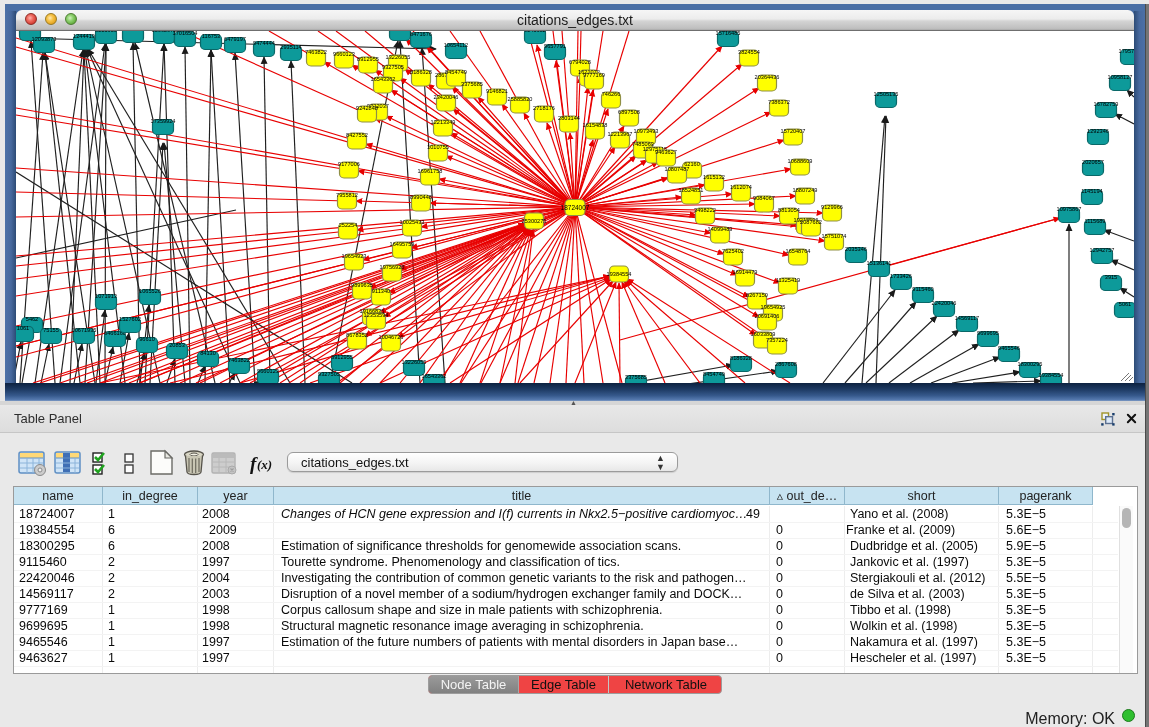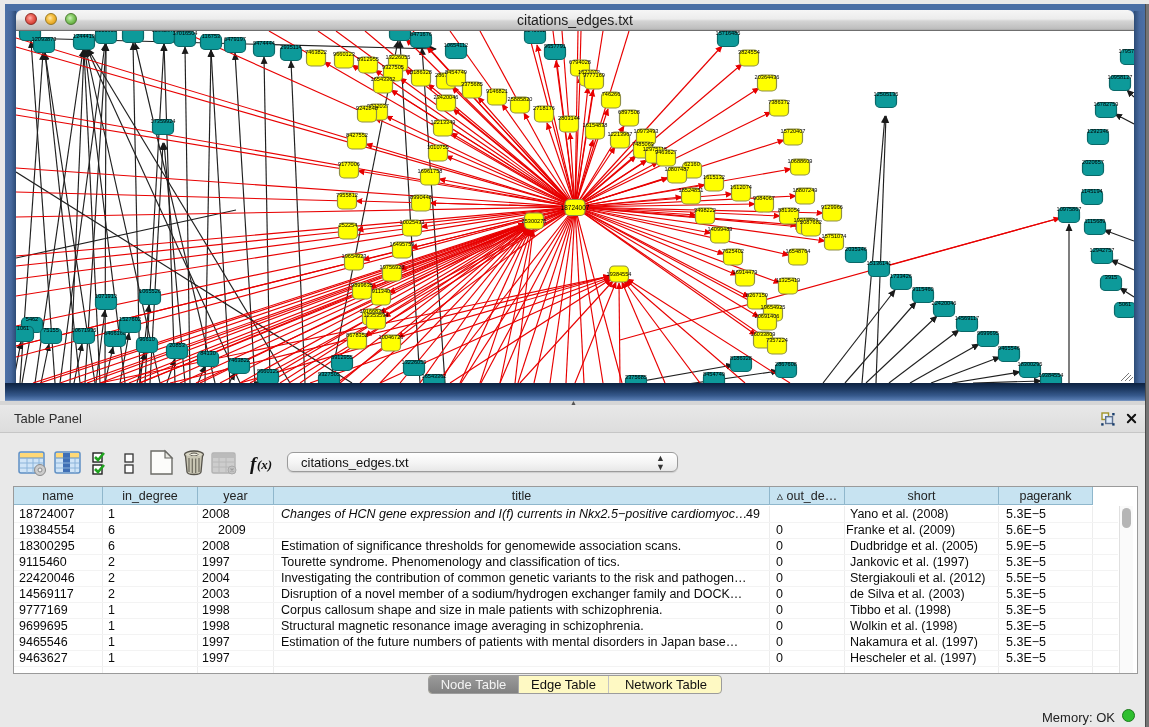--- a/index.html
+++ b/index.html
@@ -56,28 +56,28 @@
 .th { position:absolute; top:0; height:18px; background:#c7e3f1;
   border-right:1px solid #8fb7cc; border-bottom:1px solid #8fb7cc;
   font-size:12.5px; color:#222; text-align:center; line-height:18px; }
 .row { position:absolute; left:0; width:1080px; height:16px; font-size:12.5px; color:#0a0a0a; line-height:16px; white-space:nowrap; }
 .c { position:absolute; top:0; overflow:hidden; }
 #vscroll { position:absolute; left:1105px; top:19px; width:14px; height:168px; background:#fafafa; border-left:1px solid #e0e0e0; }
 #vscroll .thumb { position:absolute; left:2px; top:2px; width:9px; height:20px; border-radius:5px; background:#b5b5b5; }
 
 
 #tabs { position:absolute; left:428px; top:675px; width:294px; height:19px;
-  border:1px solid #9c9c9c; border-radius:4px; background:#fef9c3; overflow:hidden;
+  border:1px solid #9c9c9c; border-radius:4px; background:#ef4444; overflow:hidden;
   font-size:13px; line-height:18px; text-align:center; }
 #tabs .seg { position:absolute; top:0; height:19px; }
 #seg1 { left:0; width:89px; background:linear-gradient(180deg,#9a9a9a,#7e7e7e); color:#f4f4f4; }
 #seg2 { left:89px; width:90px; color:#111; border-left:1px solid #a8a8a8; }
 #seg3 { left:179px; width:115px; color:#111; border-left:1px solid #c4c4c4; }
 
-#memory { position:absolute; right:34px; top:710px; font-size:13px; color:#222; }
+#memory { position:absolute; right:34px; top:710px; font-size:16px; color:#222; }
 #memdot { position:absolute; right:14px; top:709px; width:13px; height:13px; border-radius:50%;
   background:#2fbf2f; border:1px solid #1c7a1c; }
 svg text { user-select:none; }
 </style>
 </head>
 <body>
 <div id="stage">
   <div id="winframe">
     <div class="leftedge"></div>
       <div class="rightedge"></div>
@@ -725,21 +725,21 @@
 <span class="c" style="left:188px;width:72px;">2008</span>
 <span class="c" style="left:267px;width:489px;font-style:italic;">Changes of HCN gene expression and I(f) currents in Nkx2.5−positive cardiomyoc…</span>
 <span class="c" style="left:732px;width:69px;">49</span>
 <span class="c" style="left:836px;width:149px;">Yano et al. (2008)</span>
 <span class="c" style="left:992px;width:87px;">5.3E−5</span>
 </div>
 <div style="position:absolute;left:0;top:35px;width:1104px;height:1px;background:#f3f3f3;"></div>
 <div class="row" style="top:35px;">
 <span class="c" style="left:5px;width:84px;">19384554</span>
 <span class="c" style="left:94px;width:90px;">6</span>
-<span class="c" style="left:204px;width:72px;">2009</span>
+<span class="c" style="left:195px;width:72px;">2009</span>
 <span class="c" style="left:762px;width:69px;">0</span>
 <span class="c" style="left:832px;width:149px;">Franke et al. (2009)</span>
 <span class="c" style="left:992px;width:87px;">5.6E−5</span>
 </div>
 <div style="position:absolute;left:0;top:51px;width:1104px;height:1px;background:#f3f3f3;"></div>
 <div class="row" style="top:51px;">
 <span class="c" style="left:5px;width:84px;">18300295</span>
 <span class="c" style="left:94px;width:90px;">6</span>
 <span class="c" style="left:188px;width:72px;">2008</span>
 <span class="c" style="left:267px;width:489px;">Estimation of significance thresholds for genomewide association scans.</span>

